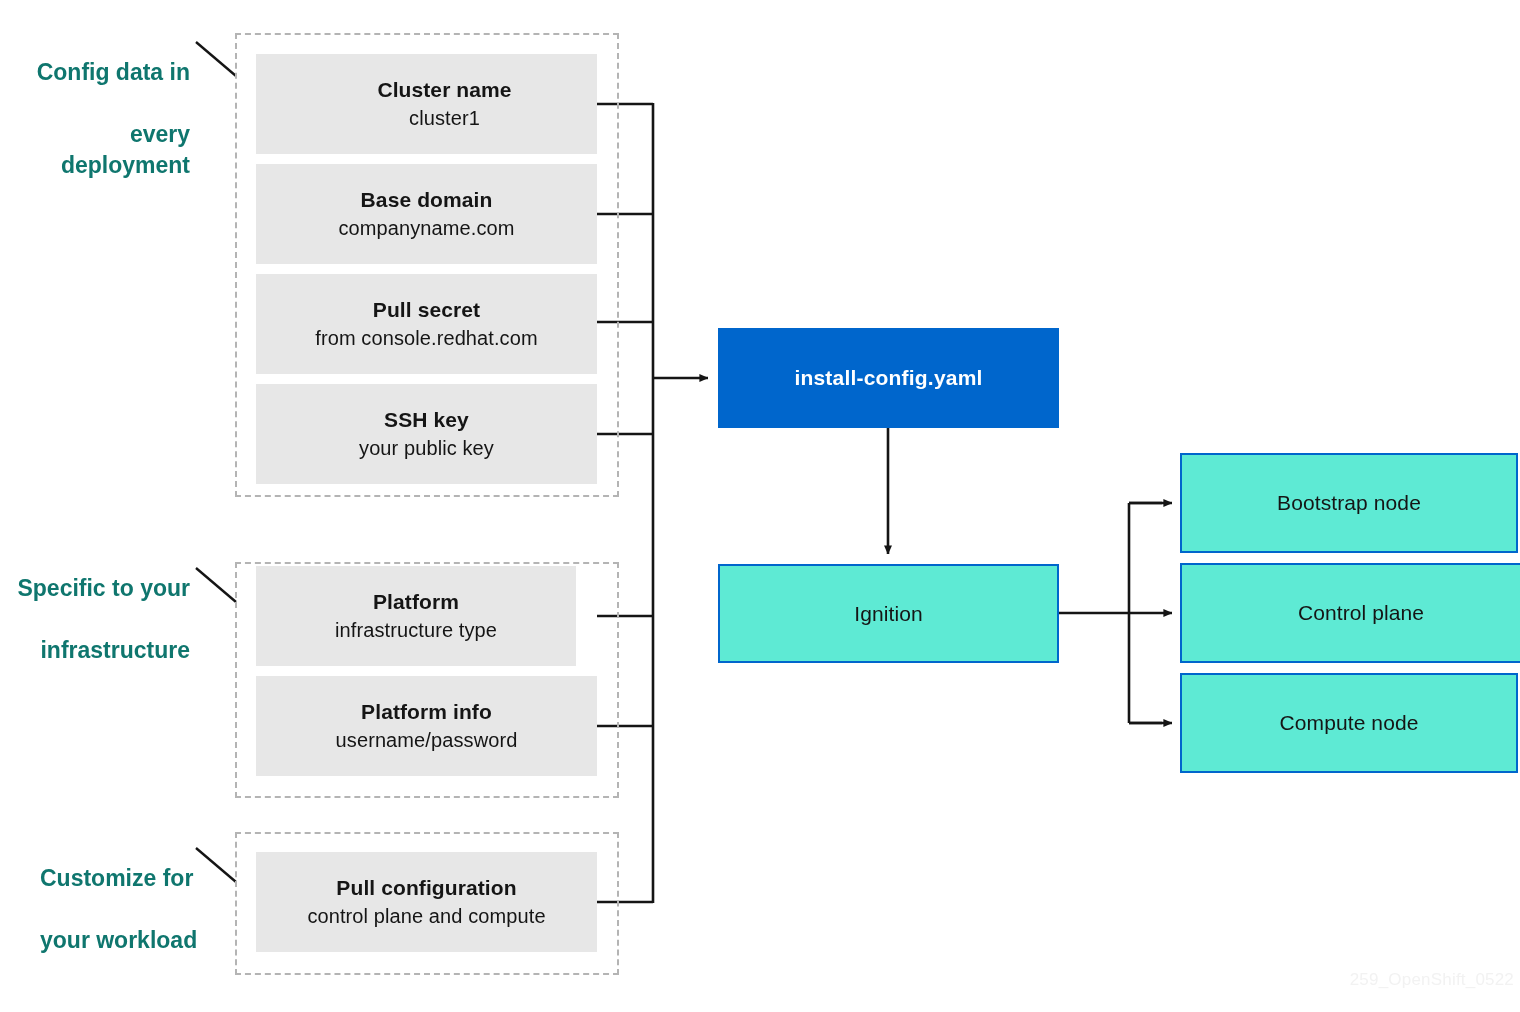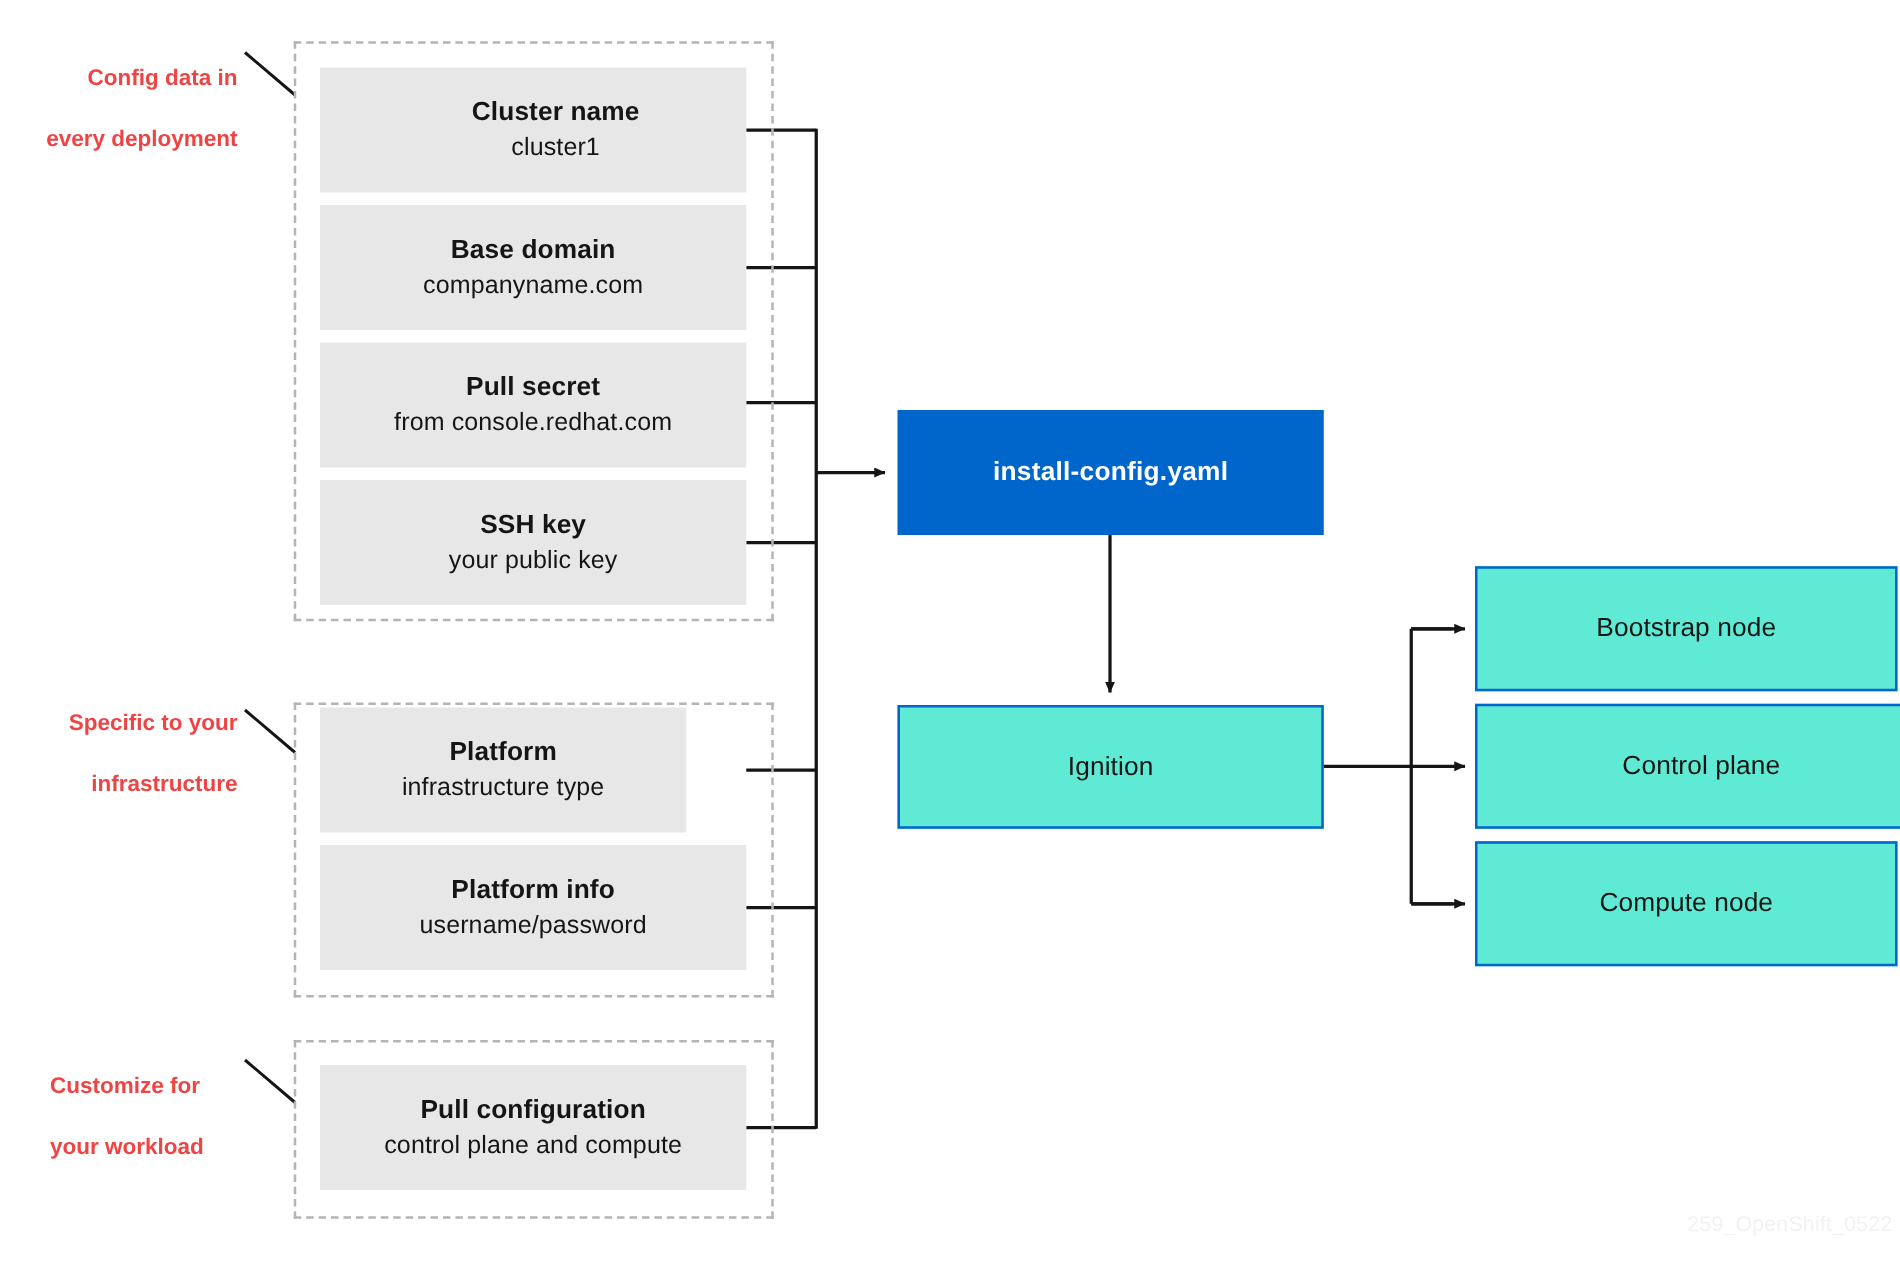--- a/index.html
+++ b/index.html
@@ -57,23 +57,23 @@
     font-weight: normal;
     color: #151515;
     line-height: 1.3;
     margin-top: 2px;
     letter-spacing: 0.1px;
   }
 
   
   .annot {
     position: absolute;
-    font-size: 18px;
+    font-size: 23px;
     font-weight: bold;
-    color: #ef4444;
+    color: #0f766e;
     line-height: 1.35;
     white-space: pre-line;
   }
   .annot.right {
     text-align: right;
   }
   .annot.left {
     text-align: left;
   }
 
@@ -192,21 +192,21 @@
     <div class="card-sub">from console.redhat.com</div>
   </div>
 
   <div class="card" style="left:256px; top:384px; width:341px; height:100px;">
     <div class="card-title">SSH key</div>
     <div class="card-sub">your public key</div>
   </div>
 
   <div class="group-box" style="left:235px; top:562px; width:384px; height:236px;"></div>
 
-  <div class="card" style="left:256px; top:566px; width:293px; height:100px;">
+  <div class="card" style="left:256px; top:566px; width:320px; height:100px;">
     <div class="card-title">Platform</div>
     <div class="card-sub">infrastructure type</div>
   </div>
 
   <div class="card" style="left:256px; top:676px; width:341px; height:100px;">
     <div class="card-title">Platform info</div>
     <div class="card-sub">username/password</div>
   </div>
 
   <div class="group-box" style="left:235px; top:832px; width:384px; height:143px;"></div>

